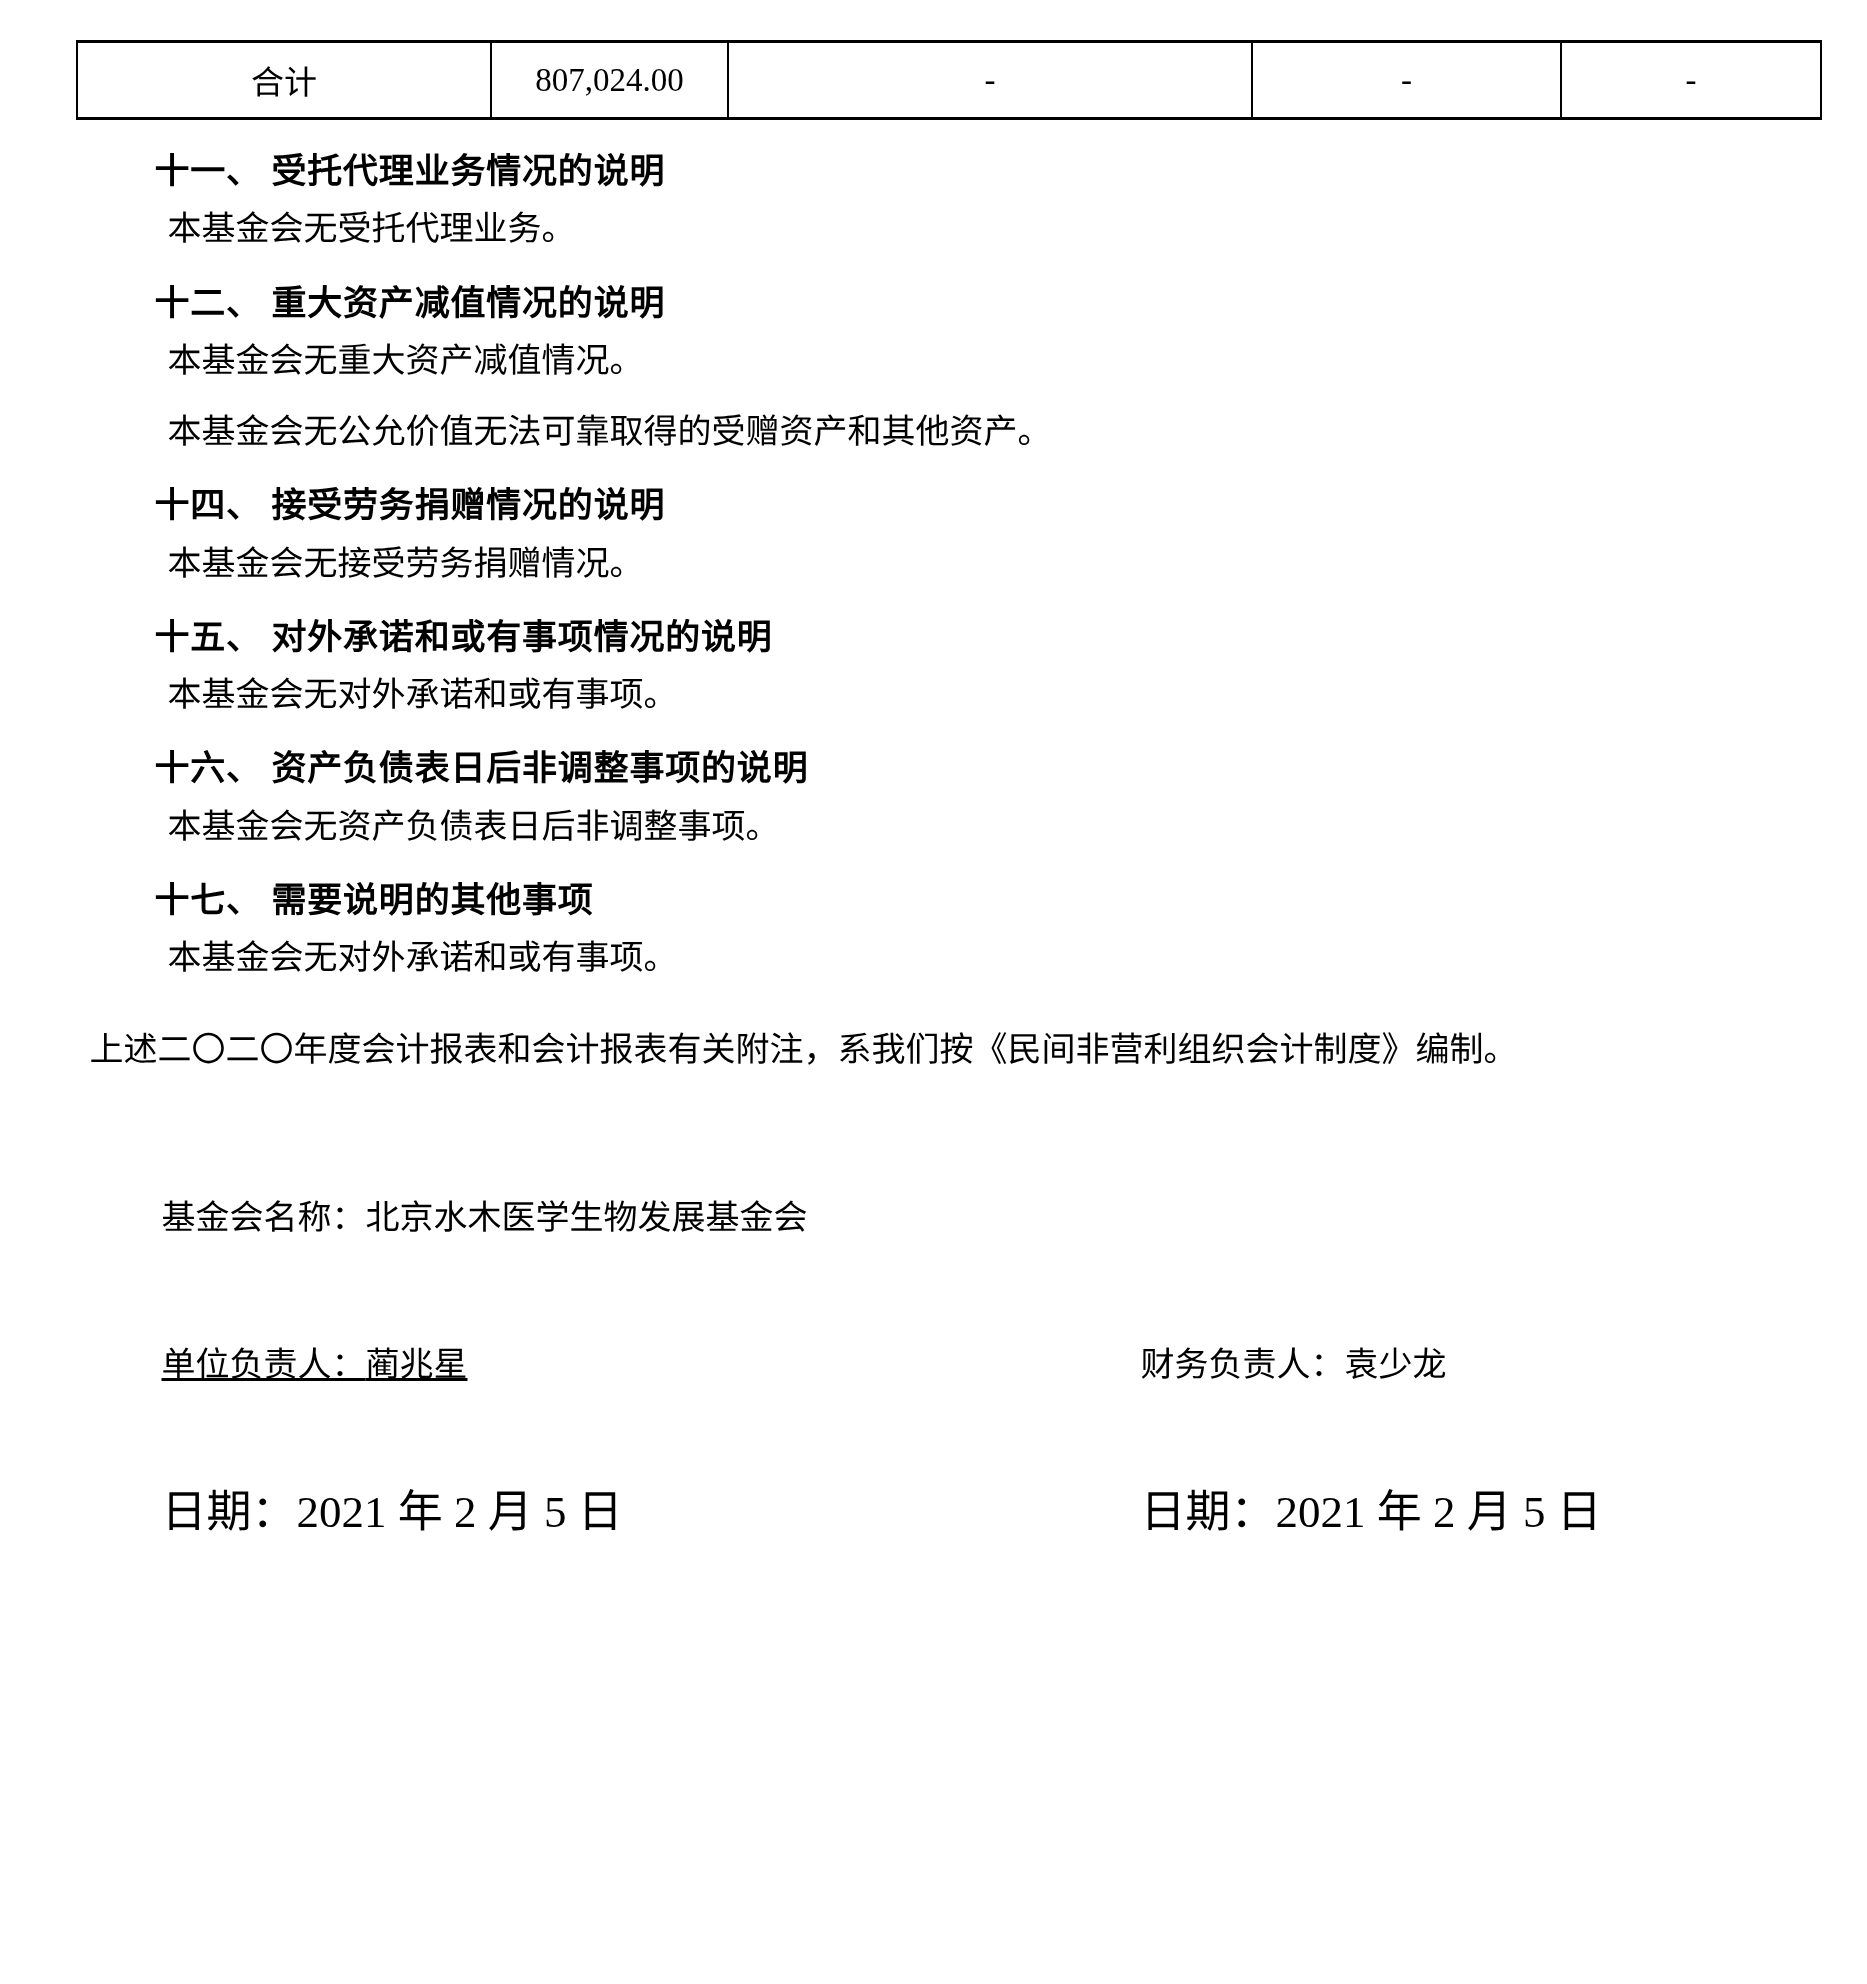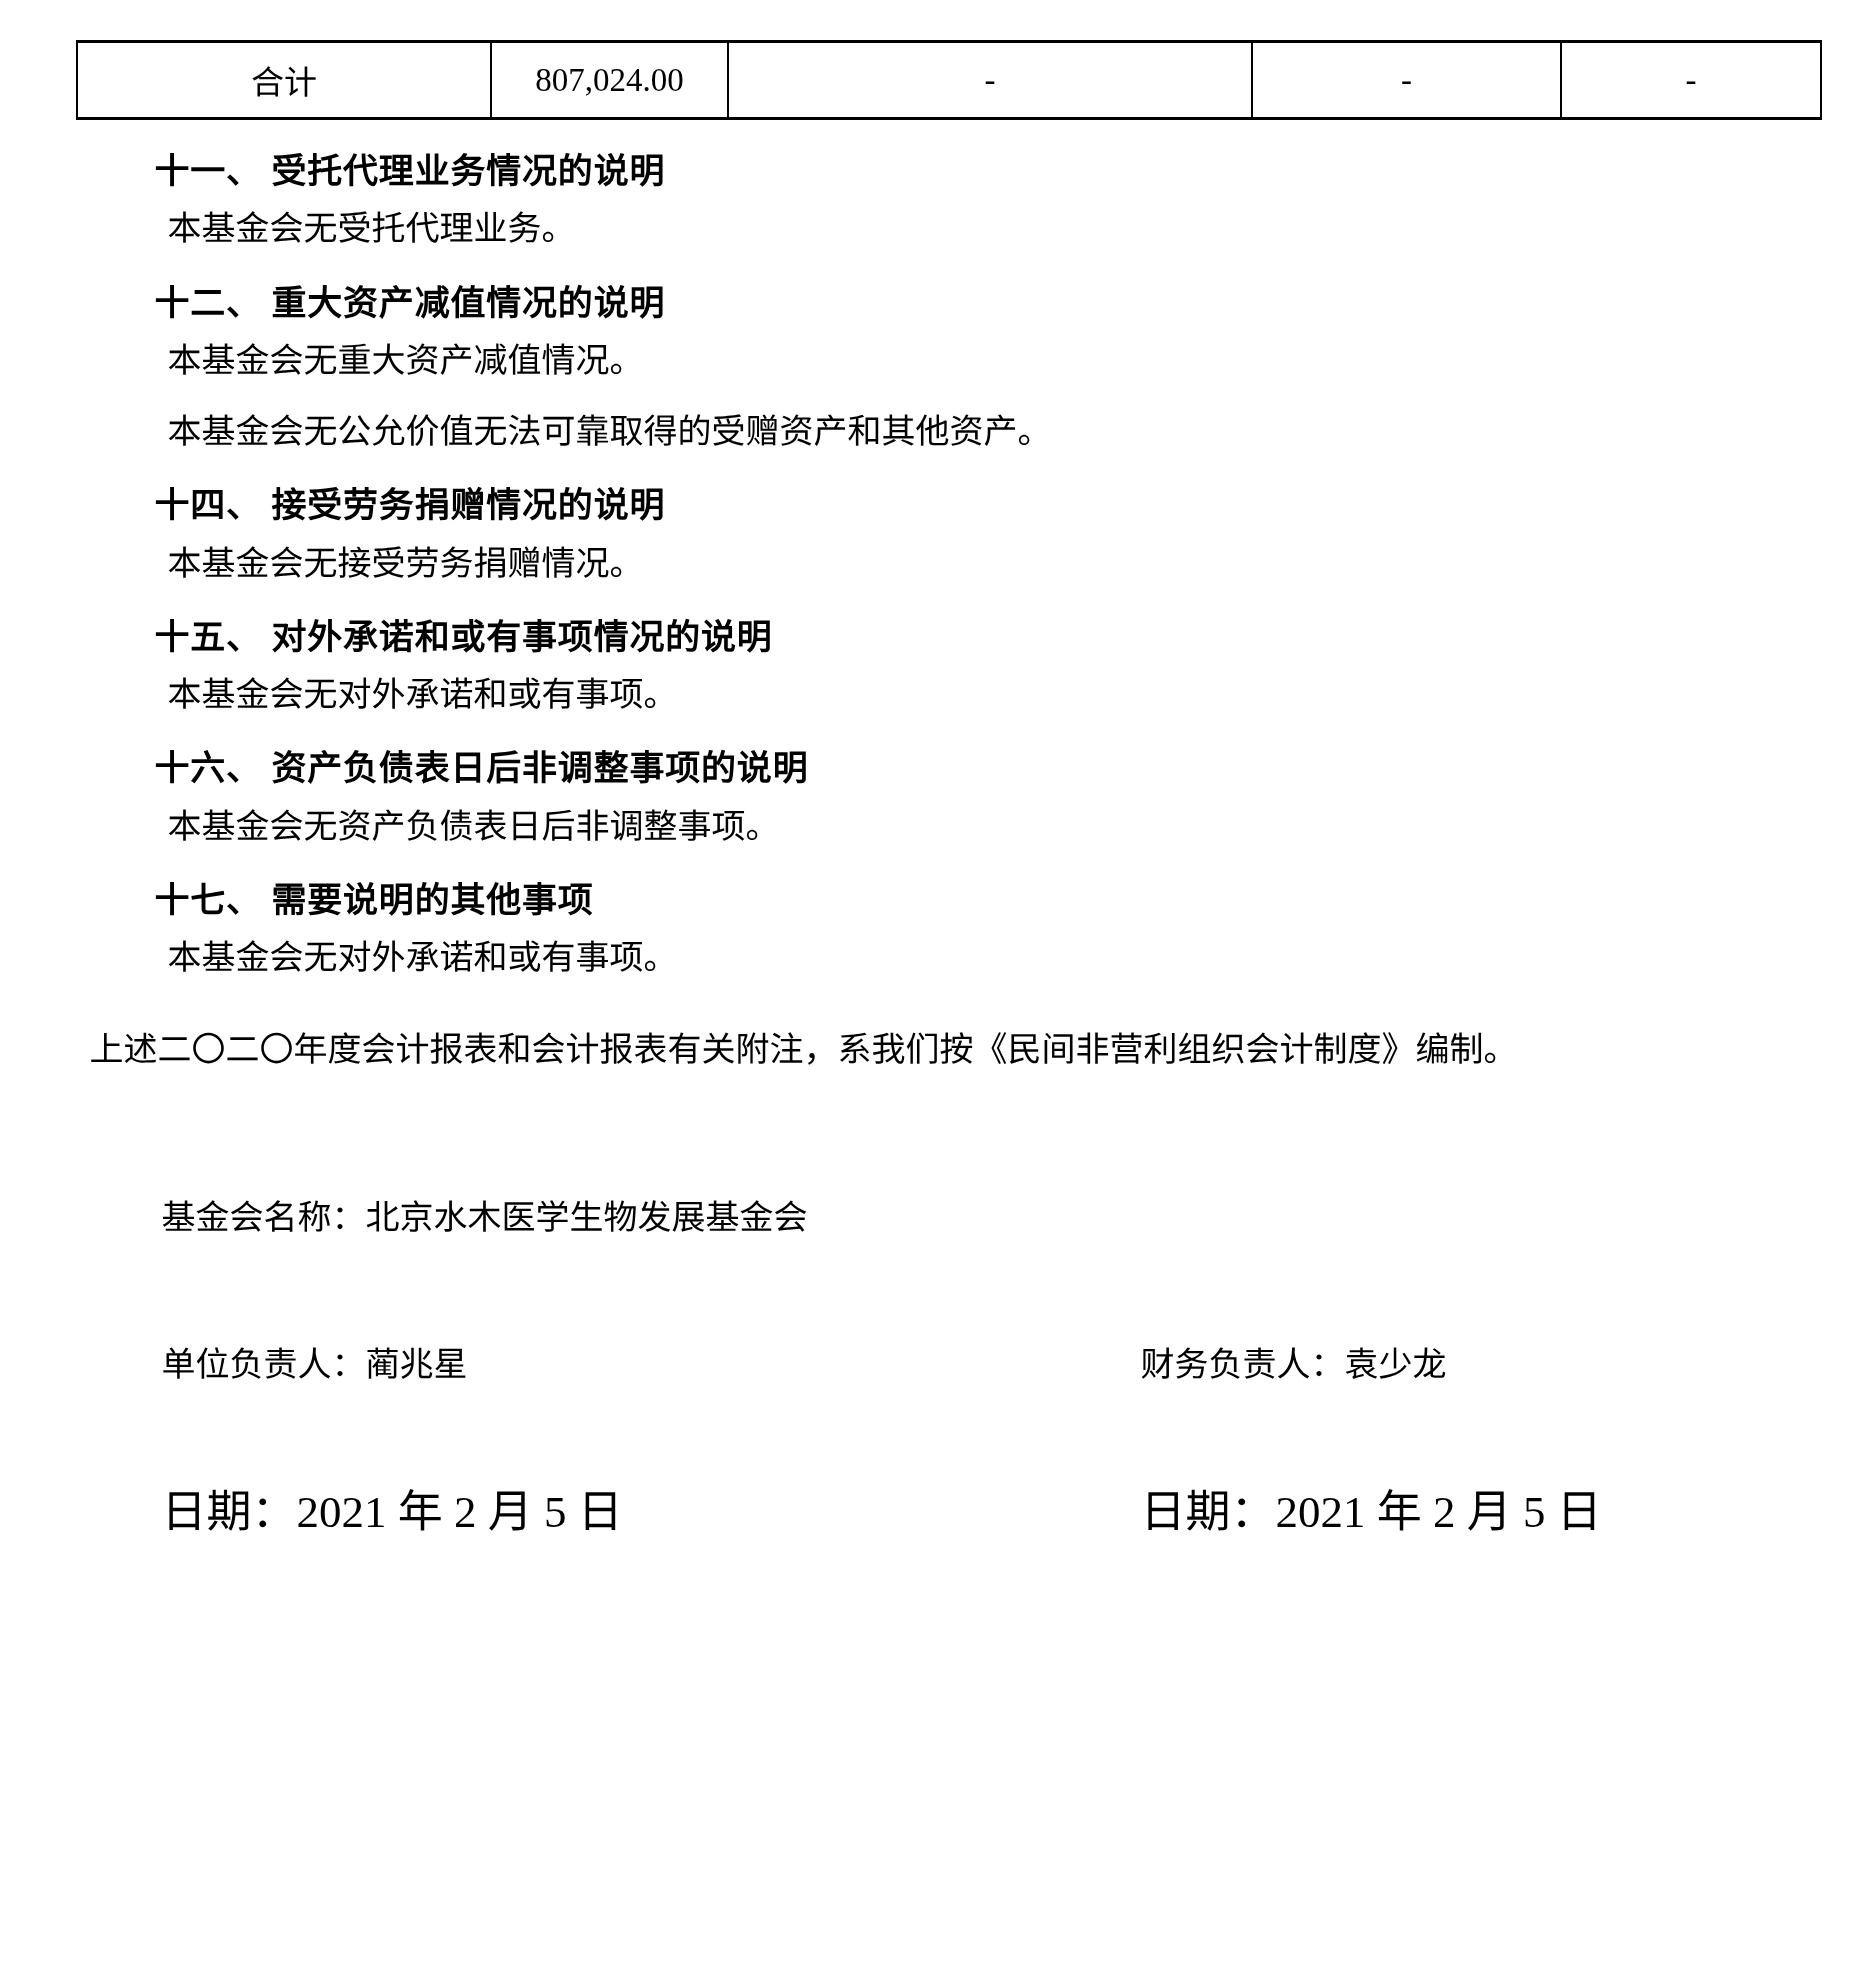--- a/index.html
+++ b/index.html
@@ -83,20 +83,21 @@
   }
   .signature-row {
     display: flex;
     margin-top: 98px;
     font-size: 34px;
     font-family: "Liberation Serif", "DejaVu Serif", serif;
   }
   .sig-left {
     width: 979px;
     margin-left: 90px;
+    text-decoration: underline;
   }
   .sig-right {
     flex: 1;
   }
   .date-row {
     display: flex;
     margin-top: 89px;
     font-size: 45px;
     font-family: "Liberation Serif", "DejaVu Serif", serif;
   }

